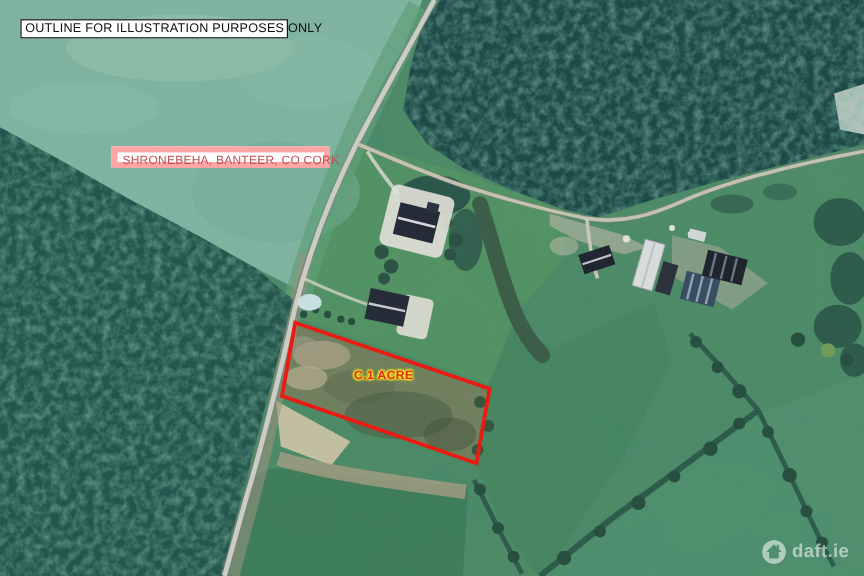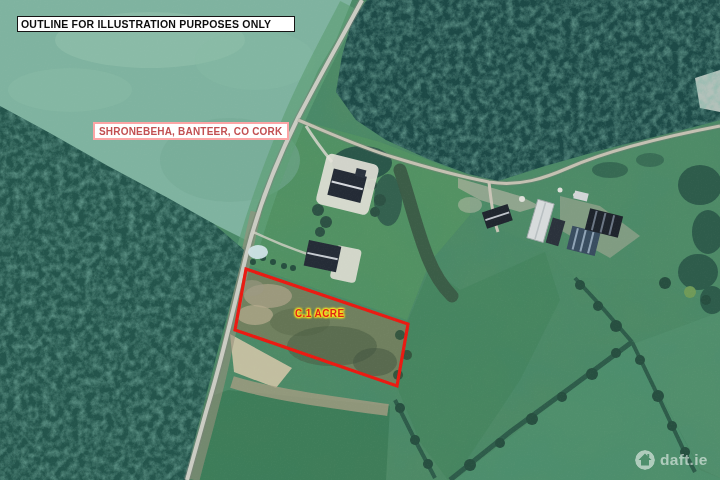--- a/index.html
+++ b/index.html
@@ -2,29 +2,29 @@
 <html><head>
 <meta charset="utf-8">
 <style>
   html,body{margin:0;padding:0;background:#222;}
   #screen{
     position:relative;width:720px;height:480px;overflow:hidden;
     font-family:"Liberation Sans",sans-serif;background:#4e8a66;
   }
   #screen svg.mapart{position:absolute;left:0;top:0;}
   .disclaimer{
-    position:absolute;left:17px;top:16px;width:278px;height:16px;box-sizing:border-box;
+    position:absolute;left:17px;top:16px;width:223px;height:16px;box-sizing:border-box;
     background:#ffffff;border:1px solid #141414;color:#0d0d0d;
-    font-size:10.5px;font-weight:bold;line-height:14px;padding-left:3px;letter-spacing:.2px;
+    font-size:10.5px;font-weight:normal;line-height:14px;padding-left:3px;letter-spacing:.2px;
     white-space:nowrap;
   }
   .address{
-    position:absolute;left:93px;top:122px;width:196px;height:18px;box-sizing:border-box;
-    background:#ffffff;border:2px solid #fca5a5;color:#c25052;
-    font-size:10px;font-weight:bold;line-height:16px;padding-left:4px;letter-spacing:.2px;
+    position:absolute;left:93px;top:122px;width:182px;height:18px;box-sizing:border-box;
+    background:#ffffff;border:5px solid #fca5a5;color:#c25052;
+    font-size:10px;font-weight:normal;line-height:16px;padding-left:4px;letter-spacing:.2px;
     white-space:nowrap;
   }
   .plot-label{
     position:absolute;left:295px;top:308px;color:#e02615;
     font-size:10px;font-weight:bold;letter-spacing:.4px;white-space:nowrap;
     text-shadow:0 0 1px #ffe81f,0 0 2px #ffe81f,1px 1px 2px #ffe227,-1px -1px 2px #ffe227,1px -1px 2px #ffe227,-1px 1px 2px #ffe227;
     text-align:right;
   }
   .watermark{
     position:absolute;left:634px;top:449px;display:flex;align-items:flex-start;gap:4px;

